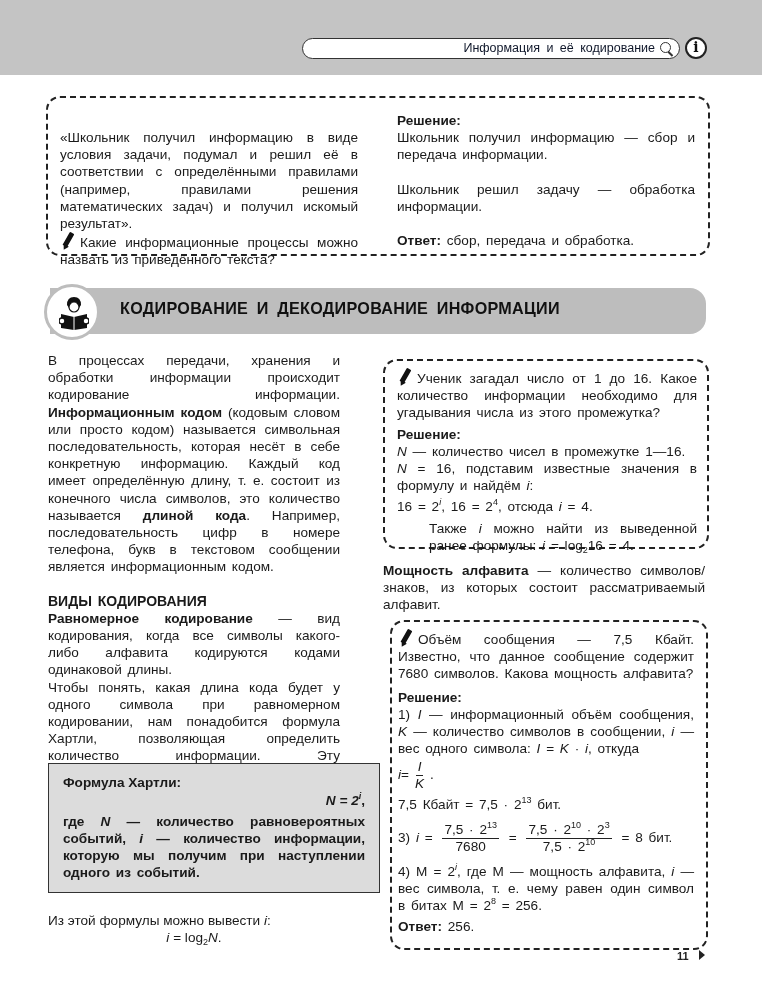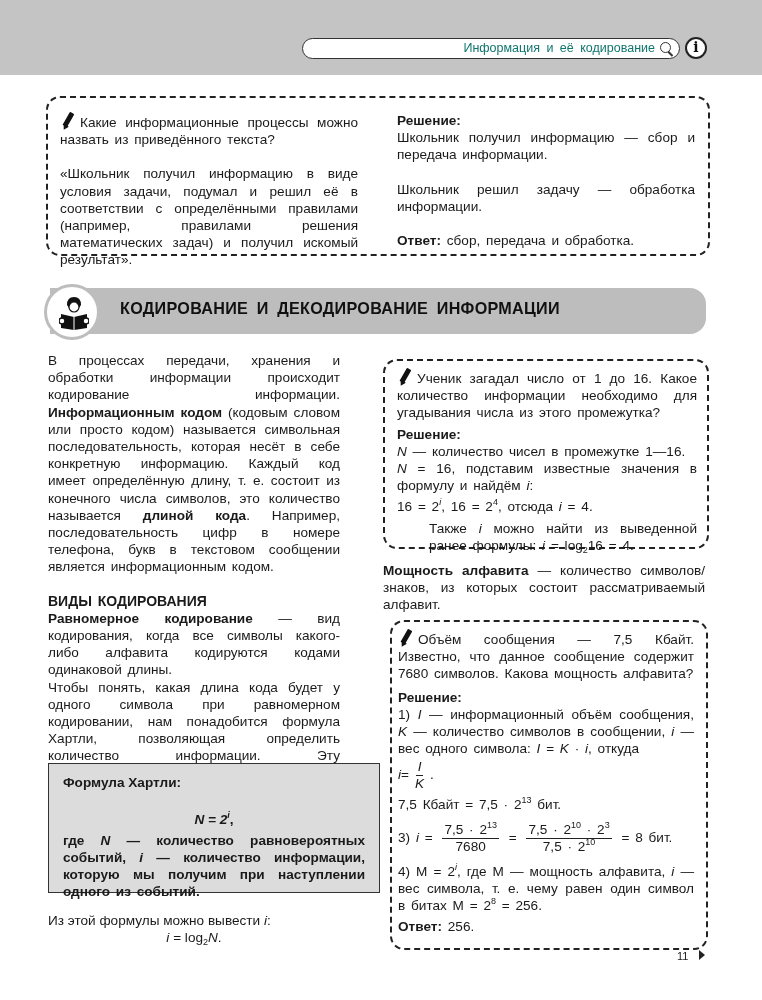--- a/index.html
+++ b/index.html
@@ -1,21 +1,21 @@
 <!DOCTYPE html>
 <html><head>
   <meta charset="utf-8">
   <style>
     * { box-sizing: border-box; margin: 0; padding: 0; }
     html, body { width: 762px; height: 1000px; background: #fff; overflow: hidden; }
     body { font-family: "Liberation Sans", sans-serif; color: #1a1a1a; font-size: 13.6px; line-height: 17.2px; position: relative; }
 
     .topbar { position: absolute; left: 0; top: 0; width: 762px; height: 75px; background: #c4c4c4; }
     .searchbox { position: absolute; left: 302px; top: 38px; width: 378px; height: 21px; background: #fff; border: 1.5px solid #333; border-radius: 11px; display: flex; align-items: center; justify-content: flex-end; padding-right: 4px; }
-    .searchbox .stext { font-size: 12.5px; color: #0f766e; word-spacing: 3px; margin-right: 4px; }
+    .searchbox .stext { font-size: 12.5px; color: #0f172a; word-spacing: 3px; margin-right: 4px; }
     .search-icon { width: 16px; height: 16px; position: relative; }
     .search-icon::before { content: ""; position: absolute; left: 1px; top: 1px; width: 9px; height: 9px; border: 1.5px solid #333; border-radius: 50%; }
     .search-icon::after { content: ""; position: absolute; left: 10px; top: 10px; width: 6px; height: 1.5px; background: #333; transform: rotate(45deg); transform-origin: 0 0; }
     .info-icon { position: absolute; left: 685px; top: 37px; width: 22px; height: 22px; border: 2px solid #222; border-radius: 50%; background: #fff; font-family: "DejaVu Serif", serif; font-weight: bold; font-size: 14px; display: flex; align-items: center; justify-content: center; color: #111; }
 
     .dbox { position: absolute; border: 2.5px dashed #222; border-radius: 14px; }
     .text { text-align: justify; word-spacing: 2px; }
     .b { font-weight: bold; }
     .i { font-style: italic; }
     .pencil-icon { display: inline-block; width: 16px; height: 18px; position: relative; vertical-align: -3px; margin-right: 4px; }
@@ -27,38 +27,38 @@
     .reader-circle { position: absolute; left: 44px; top: 284px; width: 56px; height: 56px; border-radius: 50%; background: #fff; border: 3px solid #bdbdbd; }
     .reader-icon { position: absolute; left: 12px; top: 8px; width: 30px; height: 36px; }
 
     .col { position: absolute; }
     .formula-box { position: absolute; left: 48px; top: 763px; width: 332px; height: 130px; background: #dcdcdc; border: 1.5px solid #333; padding: 10px 14px; font-weight: bold; font-size: 13.6px; line-height: 17px; }
     sup { font-size: 9px; line-height: 0; vertical-align: 6px; }
     sub { font-size: 9px; line-height: 0; vertical-align: -3px; }
     .frac { display: inline-flex; flex-direction: column; align-items: center; vertical-align: middle; margin: 0 4px; line-height: 16px; }
     .frac .num { border-bottom: 1.2px solid #222; padding: 0 2px; }
     .frac .den { padding: 0 2px; }
-    .pagenum { position: absolute; left: 677px; top: 948px; font-size: 11px; color: #222; }
+    .pagenum { position: absolute; left: 677px; top: 948px; font-size: 11px; color: #222; font-weight: bold; }
     .next-arrow { position: absolute; left: 699px; top: 950px; width: 0; height: 0; border-top: 5px solid transparent; border-bottom: 5px solid transparent; border-left: 6px solid #222; }
   </style>
 </head>
 <body>
 
 <div class="topbar">
   <div class="searchbox">
     <span class="stext">Информация и её кодирование</span>
     <span class="search-icon"></span>
   </div>
   <div class="info-icon">i</div>
 </div>
 
 <div class="dbox" style="left:46px; top:96px; width:664px; height:160px;"></div>
 <div class="col text" style="left:60px; top:112px; width:298px;">
+  <p style="margin-top:17px;">«Школьник получил информацию в виде условия задачи, подумал и решил её в соответствии с определёнными правилами (например, правилами решения математических задач) и получил искомый результат».</p>
   <p><span class="pencil-icon"></span><span>Какие информационные процессы можно назвать из приведённого текста?</span></p>
-  <p style="margin-top:17px;">«Школьник получил информацию в виде условия задачи, подумал и решил её в соответствии с определёнными правилами (например, правилами решения математических задач) и получил искомый результат».</p>
 </div>
 <div class="col text" style="left:397px; top:112px; width:298px;">
   <p class="b">Решение:</p>
   <p>Школьник получил информацию — сбор и передача информации.</p>
   <p style="margin-top:17px;">Школьник решил задачу — обработка информации.</p>
   <p style="margin-top:17px;"><span class="b">Ответ:</span> <span>сбор, передача и обработка.</span></p>
 </div>
 
 <div class="section-bar"></div>
 <div class="reader-circle">
@@ -75,21 +75,21 @@
 
 <div class="col text" style="left:48px; top:352px; width:292px;">
   <p><span>В процессах передачи, хранения и обработки информации происходит кодирование информации. </span><span class="b">Информационным кодом</span><span> (кодовым словом или просто кодом) называется символьная последовательность, которая несёт в себе конкретную информацию. Каждый код имеет определённую длину, т. е. состоит из конечного числа символов, это количество называется </span><span class="b">длиной кода</span><span>. Например, последовательность цифр в номере телефона, букв в текстовом сообщении является информационным кодом.</span></p>
   <p class="b" style="margin-top:17px; font-size:14px;">ВИДЫ КОДИРОВАНИЯ</p>
   <p><span class="b">Равномерное кодирование</span><span> — вид кодирования, когда все символы какого-либо алфавита кодируются кодами одинаковой длины.</span></p>
   <p>Чтобы понять, какая длина кода будет у одного символа при равномерном кодировании, нам понадобится формула Хартли, позволяющая определить количество информации. Эту закономерность Р. Хартли обнаружил в 1928 г.</p>
 </div>
 
 <div class="formula-box">
   <p>Формула Хартли:</p>
-  <p style="text-align:center; margin:20px 0 4px;"><span class="i">N = 2</span><sup class="i">i</sup><span>,</span></p>
+  <p style="text-align:right; margin:1px 0 4px;"><span class="i">N = 2</span><sup class="i">i</sup><span>,</span></p>
   <p class="text"><span>где </span><span class="i">N</span><span> — количество равновероятных событий, </span><span class="i">i</span><span> — количество информации, которую мы получим при наступлении одного из событий.</span></p>
 </div>
 
 <div class="col" style="left:48px; top:912px; width:292px;">
   <p><span>Из этой формулы можно вывести </span><span class="i">i</span><span>:</span></p>
   <p style="text-align:center;"><span class="i">i</span><span> = log</span><sub>2</sub><span class="i">N</span><span>.</span></p>
 </div>
 
 <div class="dbox" style="left:383px; top:359px; width:326px; height:190px;"></div>
 <div class="col text" style="left:397px; top:368px; width:300px;">

